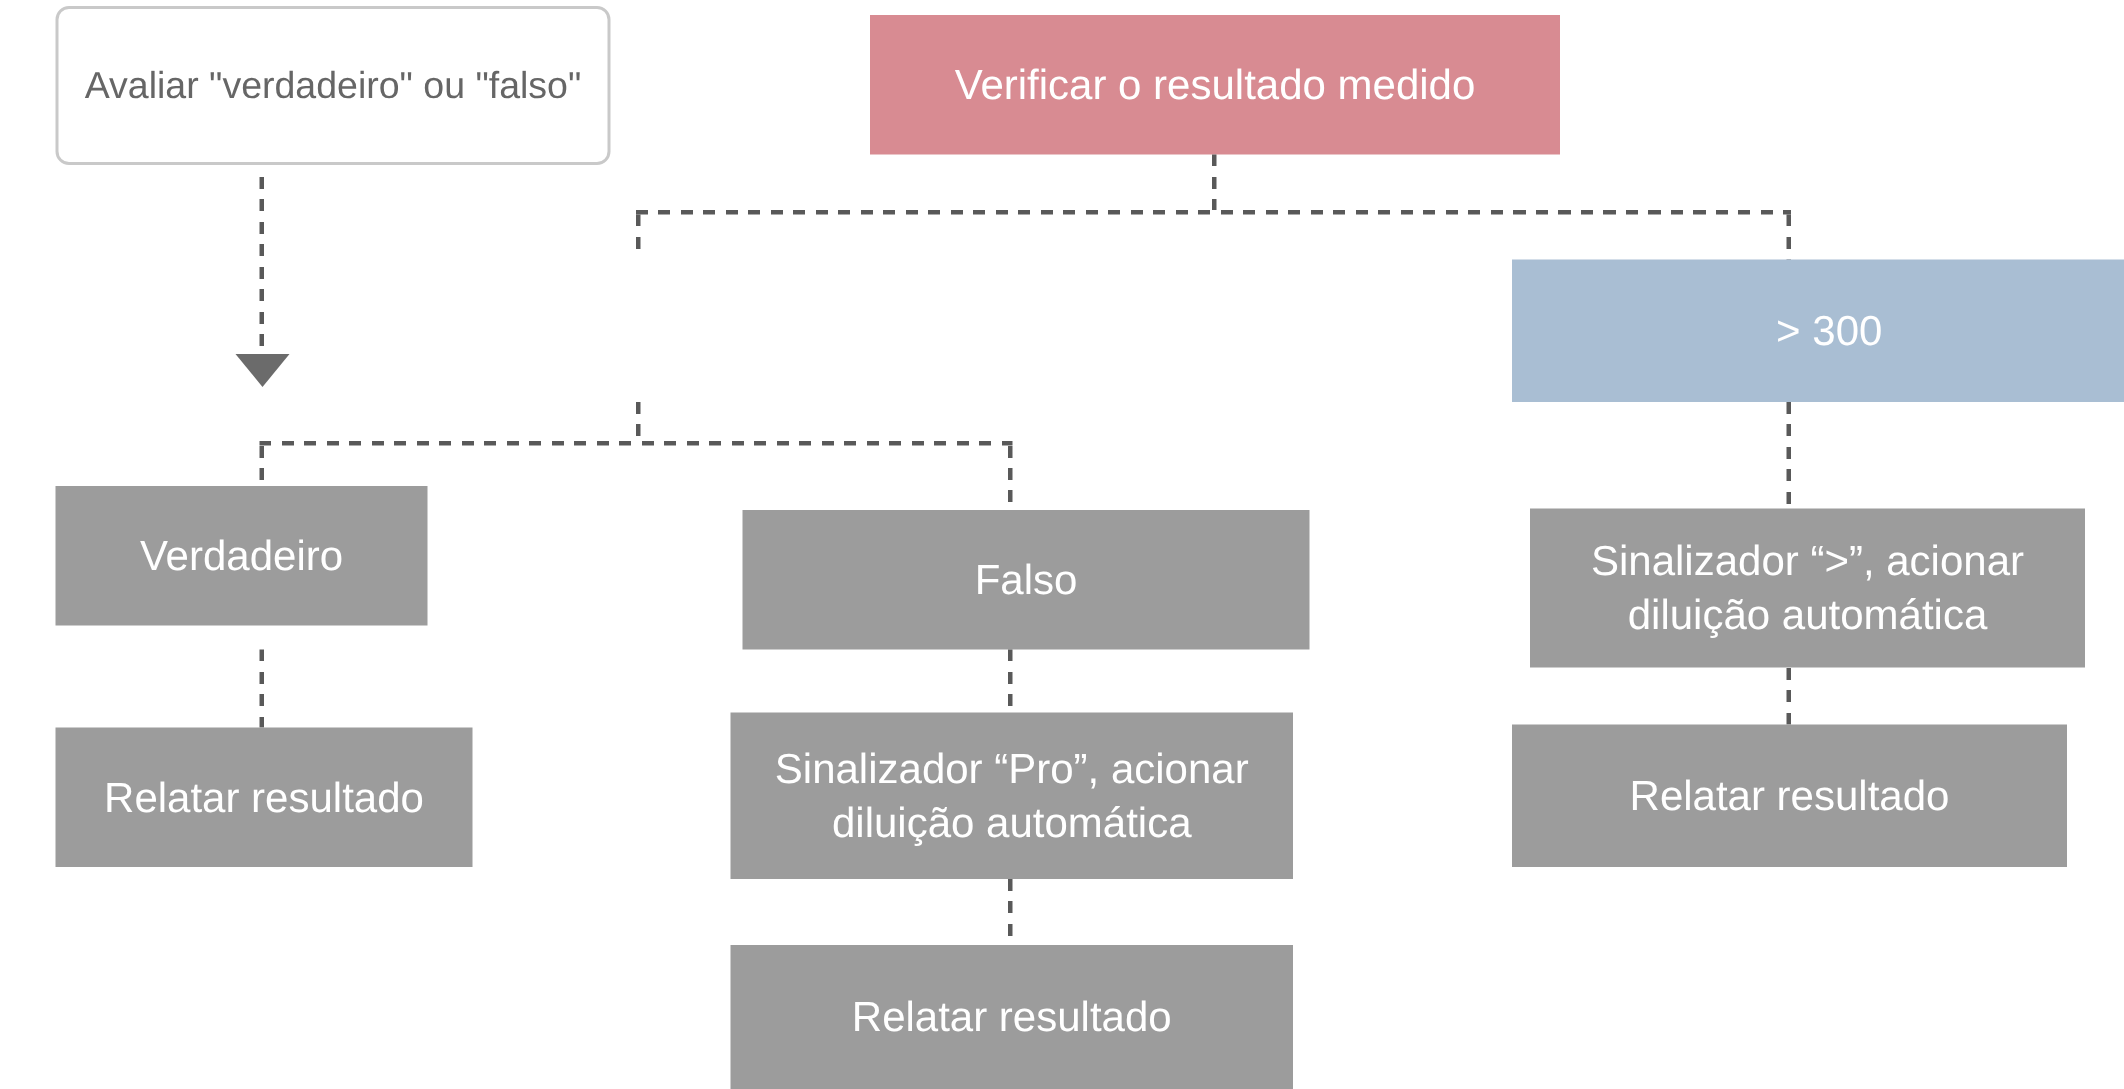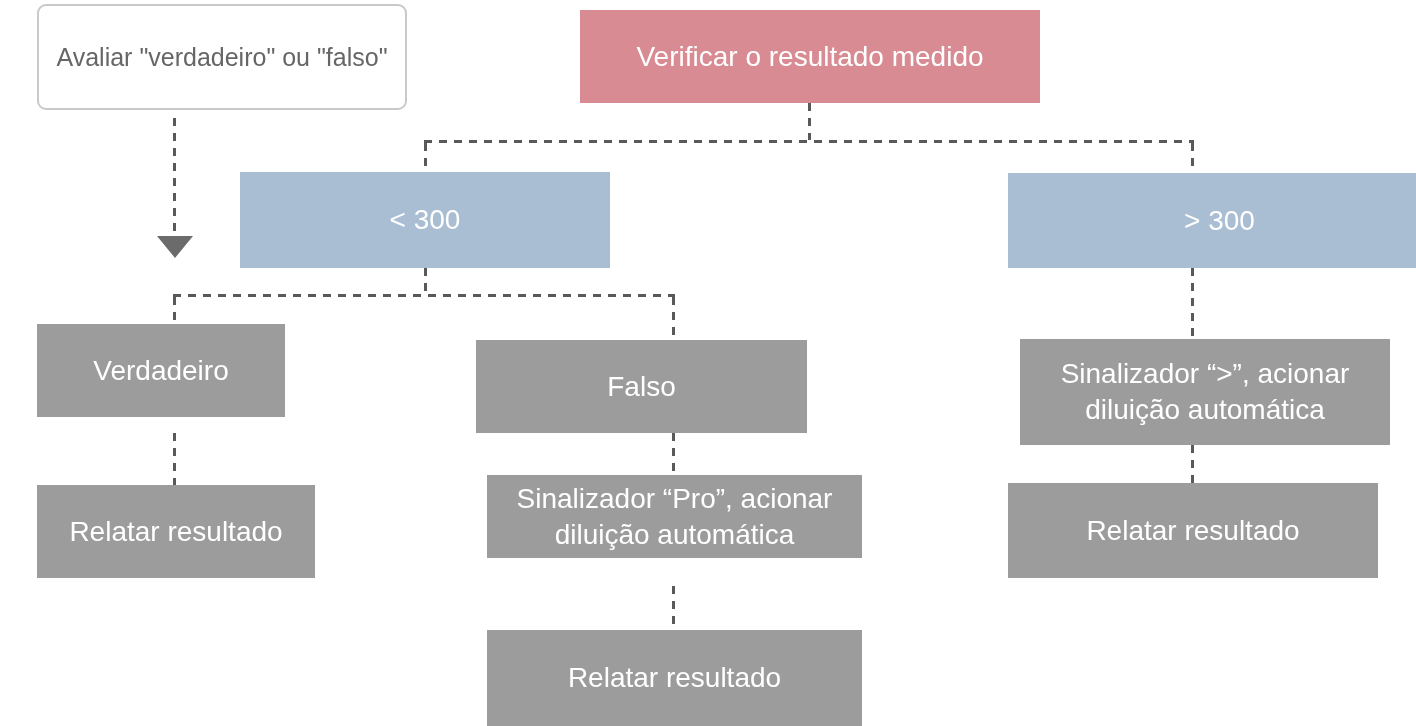--- a/index.html
+++ b/index.html
@@ -42,24 +42,24 @@
     border-right: 18px solid transparent;
     border-top: 22px solid var(--arrow-color, #6b6b6b);
   }
 
   
   #note-box        { left: 37px;   top: 4px;   width: 370px; height: 106px; }
   #root-box        { left: 580px;  top: 10px;  width: 460px; height: 93px;  }
   #branch-left     { left: 240px;  top: 172px; width: 370px; height: 96px;  }
   #branch-right    { left: 1008px; top: 173px; width: 423px; height: 95px;  }
   #node-verdadeiro { left: 37px;   top: 324px; width: 248px; height: 93px;  }
-  #node-falso      { left: 476px;  top: 340px; width: 331px; height: 93px;  }
+  #node-falso      { left: 495px;  top: 340px; width: 378px; height: 93px;  }
   #node-sin-right  { left: 1020px; top: 339px; width: 370px; height: 106px; }
   #node-rel-left   { left: 37px;   top: 485px; width: 278px; height: 93px;  }
-  #node-sin-pro    { left: 487px;  top: 475px; width: 375px; height: 83px; }
+  #node-sin-pro    { left: 487px;  top: 475px; width: 375px; height: 111px; }
   #node-rel-right  { left: 1008px; top: 483px; width: 370px; height: 95px;  }
   #node-rel-center { left: 487px;  top: 630px; width: 375px; height: 96px;  }
 
   #line-note-arrow { left: 173px;  top: 118px; height: 116px; }
   #arrow-head      { left: 157px;  top: 236px; }
   #line-root-stub  { left: 808px;  top: 103px; height: 37px;  }
   #line-top-h      { left: 424px;  top: 140px; width: 770px;  }
   #line-drop-lt    { left: 424px;  top: 143px; height: 29px;  }
   #line-drop-gt    { left: 1191px; top: 143px; height: 30px;  }
   #line-lt-stub    { left: 424px;  top: 268px; height: 26px;  }
@@ -86,23 +86,20 @@
   </div>
 
   <div id="line-note-arrow" class="dash-v"></div>
   <div id="arrow-head" class="arrow-head"></div>
 
   <div id="line-root-stub" class="dash-v"></div>
   <div id="line-top-h" class="dash-h"></div>
   <div id="line-drop-lt" class="dash-v"></div>
   <div id="line-drop-gt" class="dash-v"></div>
 
-  <div id="branch-left" class="box branch">
-    <span>&lt; 300</span>
-  </div>
   <div id="branch-right" class="box branch">
     <span>&gt; 300</span>
   </div>
 
   <div id="line-lt-stub" class="dash-v"></div>
   <div id="line-mid-h" class="dash-h"></div>
   <div id="line-drop-verd" class="dash-v"></div>
   <div id="line-drop-falso" class="dash-v"></div>
 
   <div id="node-verdadeiro" class="box node">

